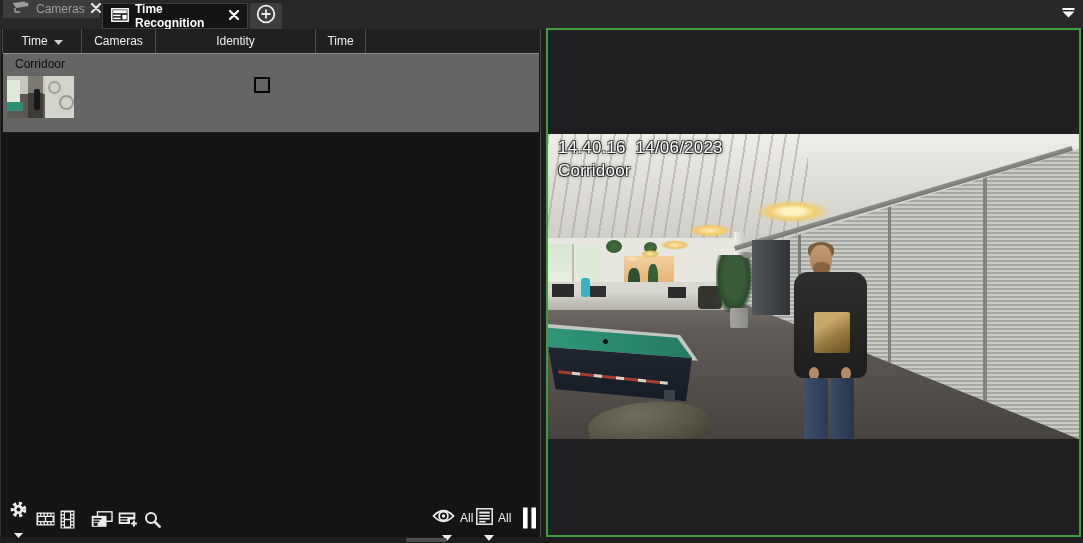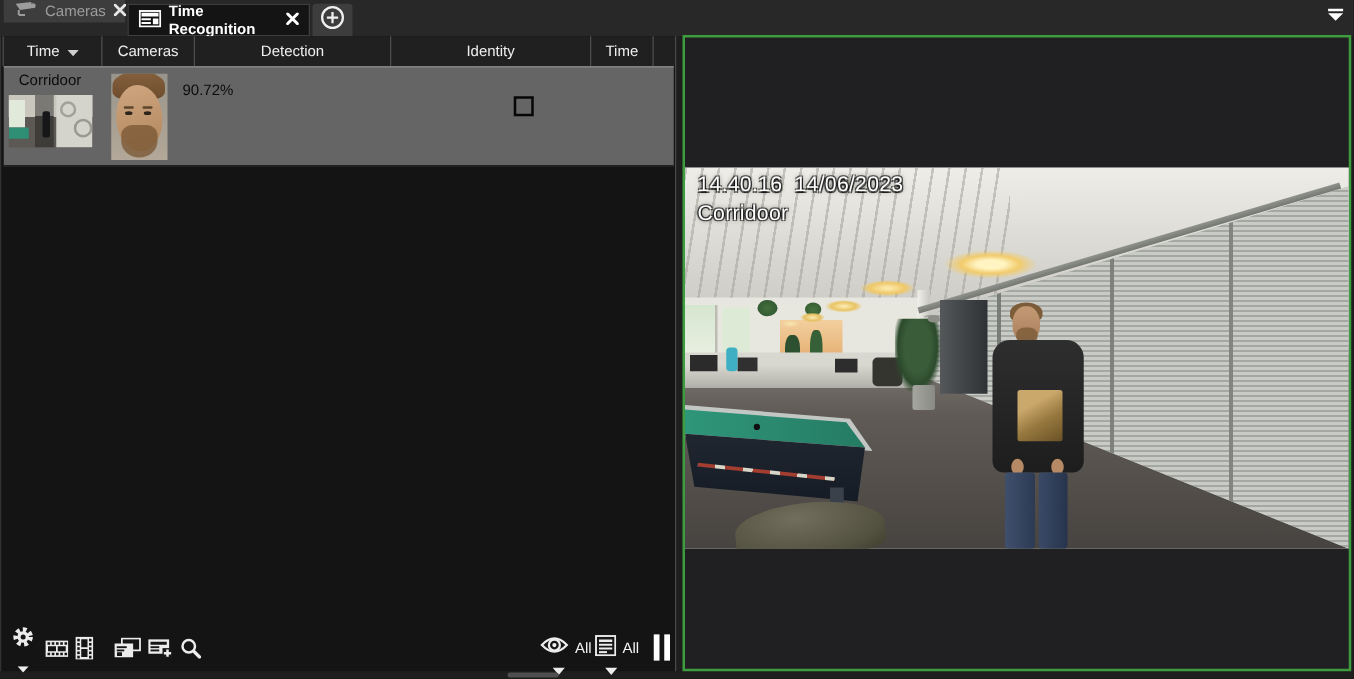--- a/index.html
+++ b/index.html
@@ -211,23 +211,20 @@
         <span>Time</span>
         <span>
           <svg width="9" height="5" viewBox="0 0 9 5">
               <path d="M0,0 L9,0 L4.5,5 Z" fill="#cfcfcf"></path>
             </svg>
         </span>
       </div>
       <div class="th c-camera">
         <span>Cameras</span>
       </div>
-      <div class="th c-detection">
-        <span>Detection</span>
-      </div>
       <div class="th c-identity">
         <span>Identity</span>
       </div>
       <div class="th c-list">
         <span>Time</span>
       </div>
       <div class="th c-stub"></div>
     </div>
 
     <div class="row">
@@ -235,32 +232,20 @@
         <span class="cam-name">Corridoor</span>
         <div class="cam-thumb">
           <div class="ct-win"></div>
           <div class="ct-pool"></div>
           <div class="ct-corr"></div>
           <div class="ct-person"></div>
           <div class="ct-wall"></div>
           <div class="ct-circ1"></div>
           <div class="ct-circ2"></div>
         </div>
-      </div>
-      <div class="cell-detection">
-        <div class="face-thumb">
-          <div class="ft-hair"></div>
-          <div class="ft-face"></div>
-          <div class="ft-brow" style="left:10px;top:26px;"></div>
-          <div class="ft-brow" style="left:25px;top:26px;"></div>
-          <div class="ft-eye" style="left:11px;top:30px;"></div>
-          <div class="ft-eye" style="left:26px;top:30px;"></div>
-          <div class="ft-beard"></div>
-        </div>
-        <span class="conf">90.72%</span>
       </div>
       <div class="cell-identity"></div>
       <div class="cell-list">
         <div class="checkbox"></div>
       </div>
     </div>
 
     <div class="tb-left">
       <div class="gearwrap tool">
         <span>

